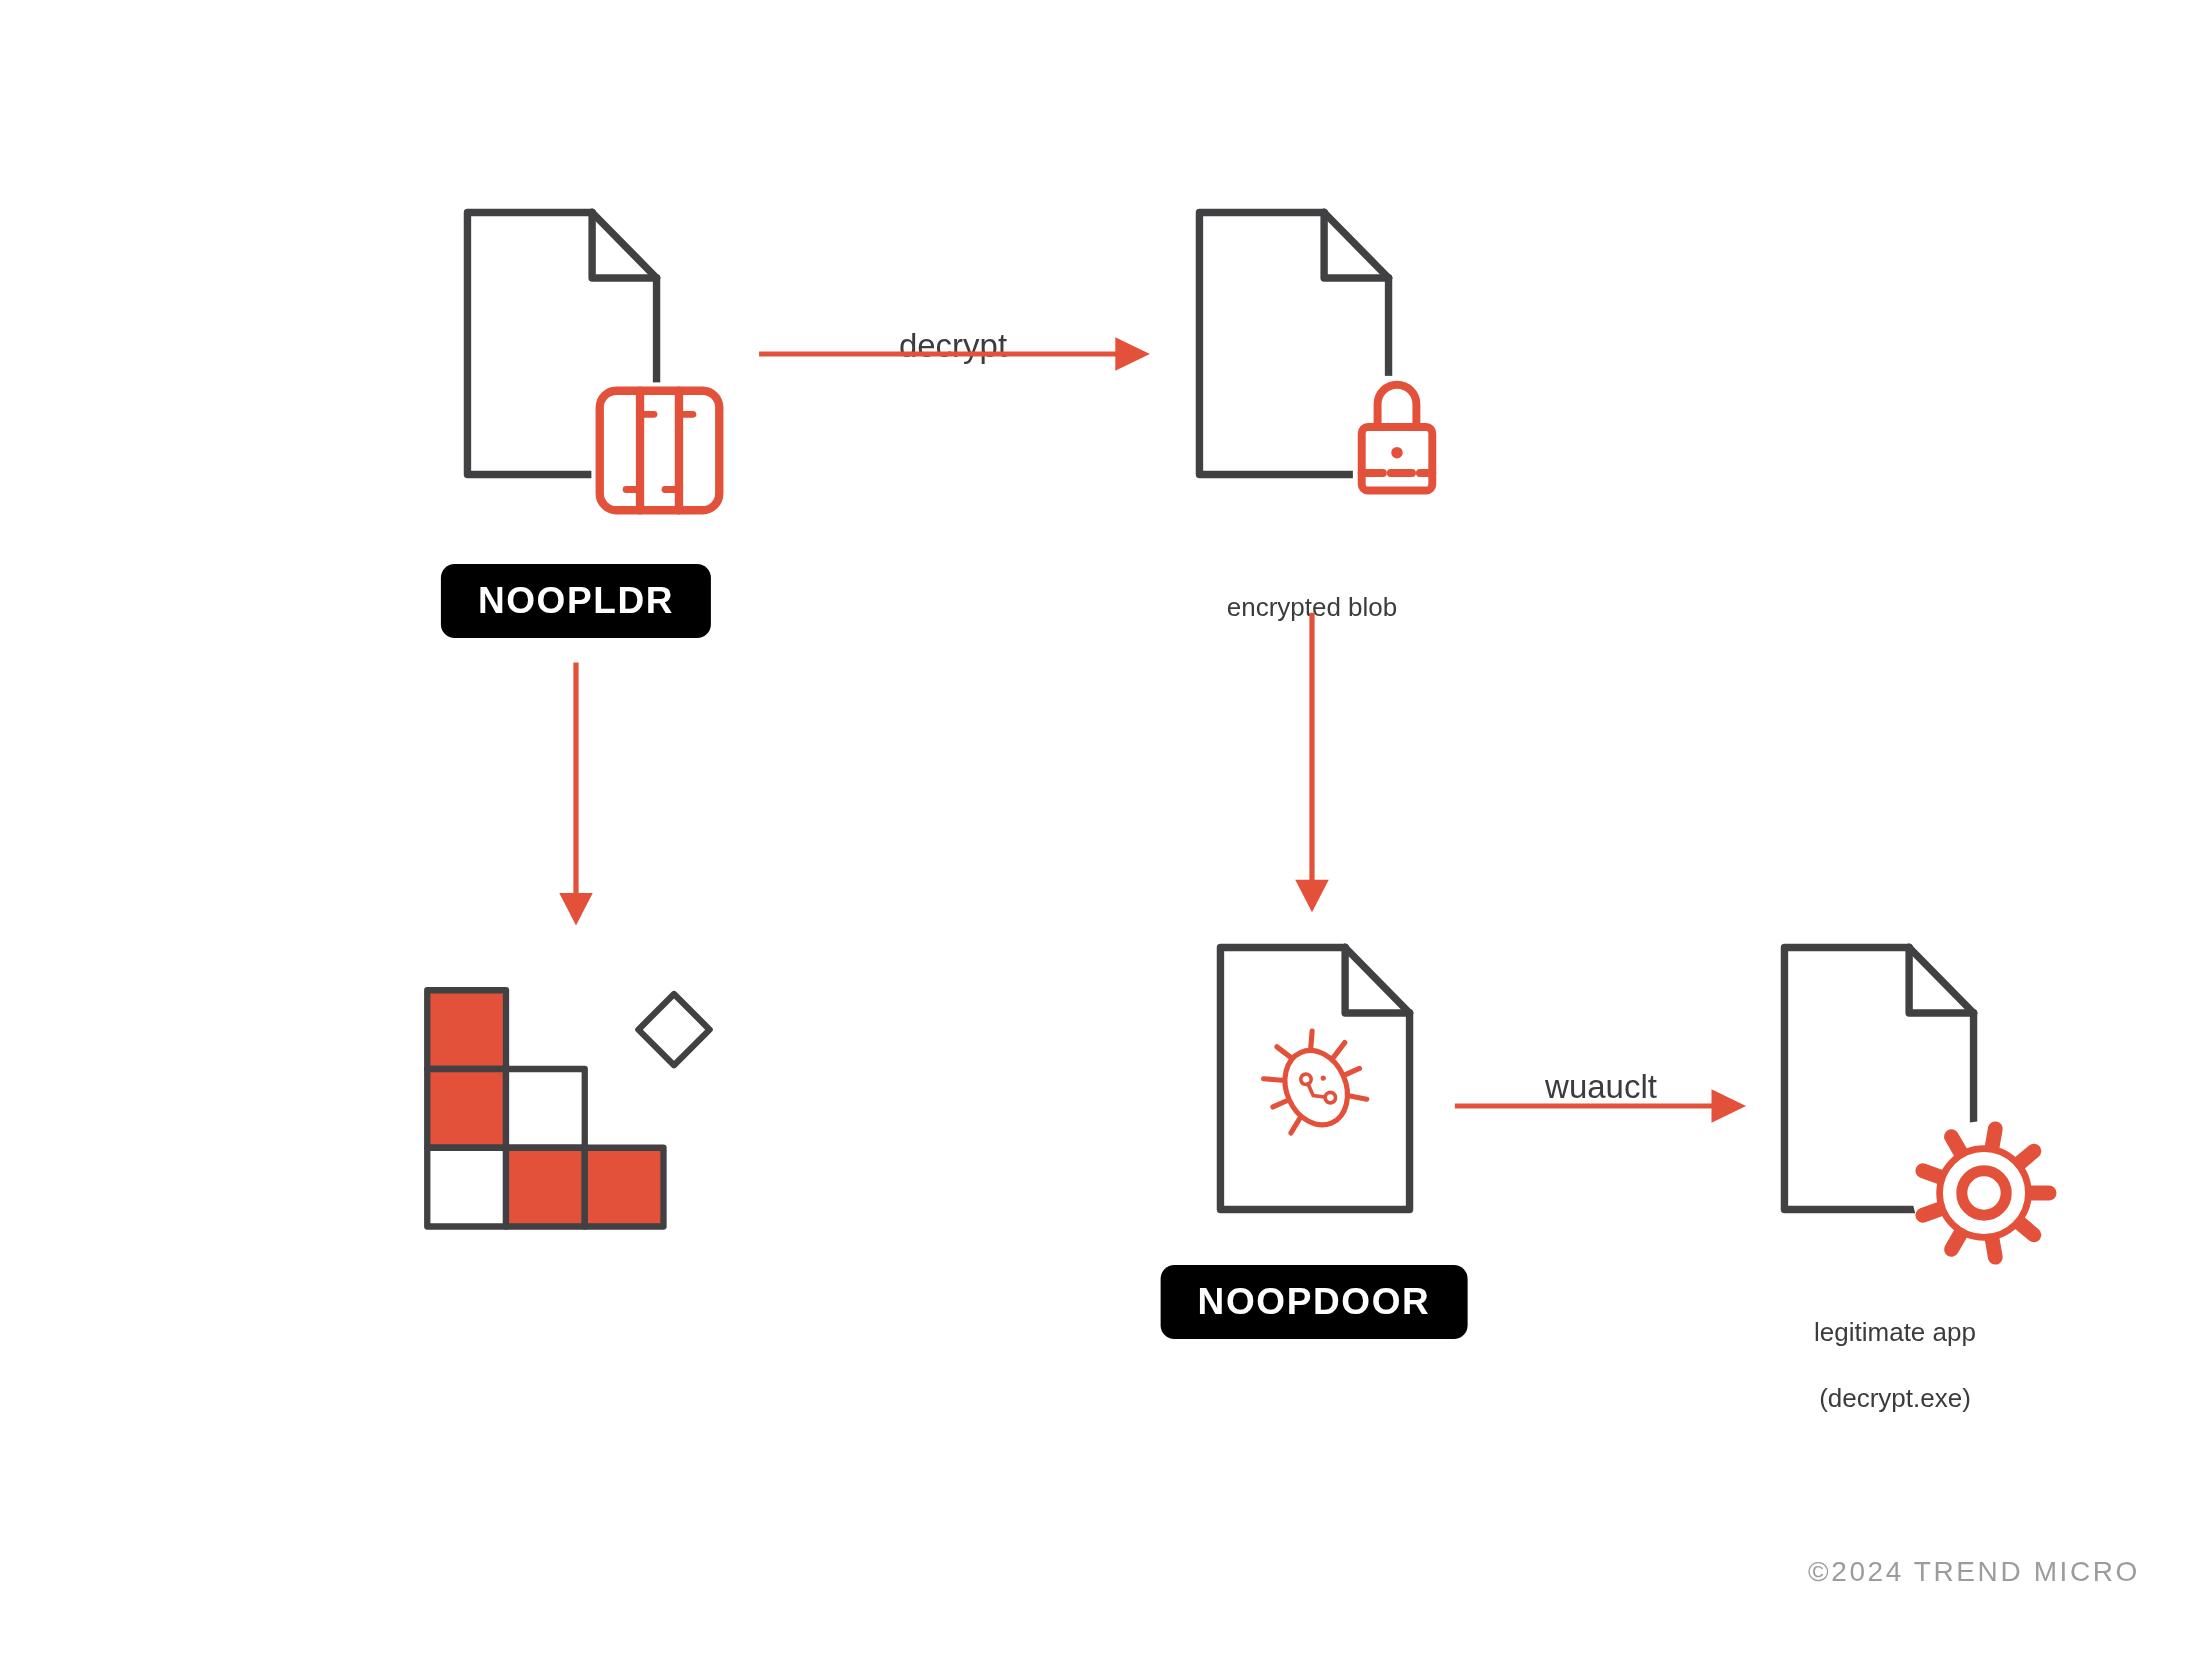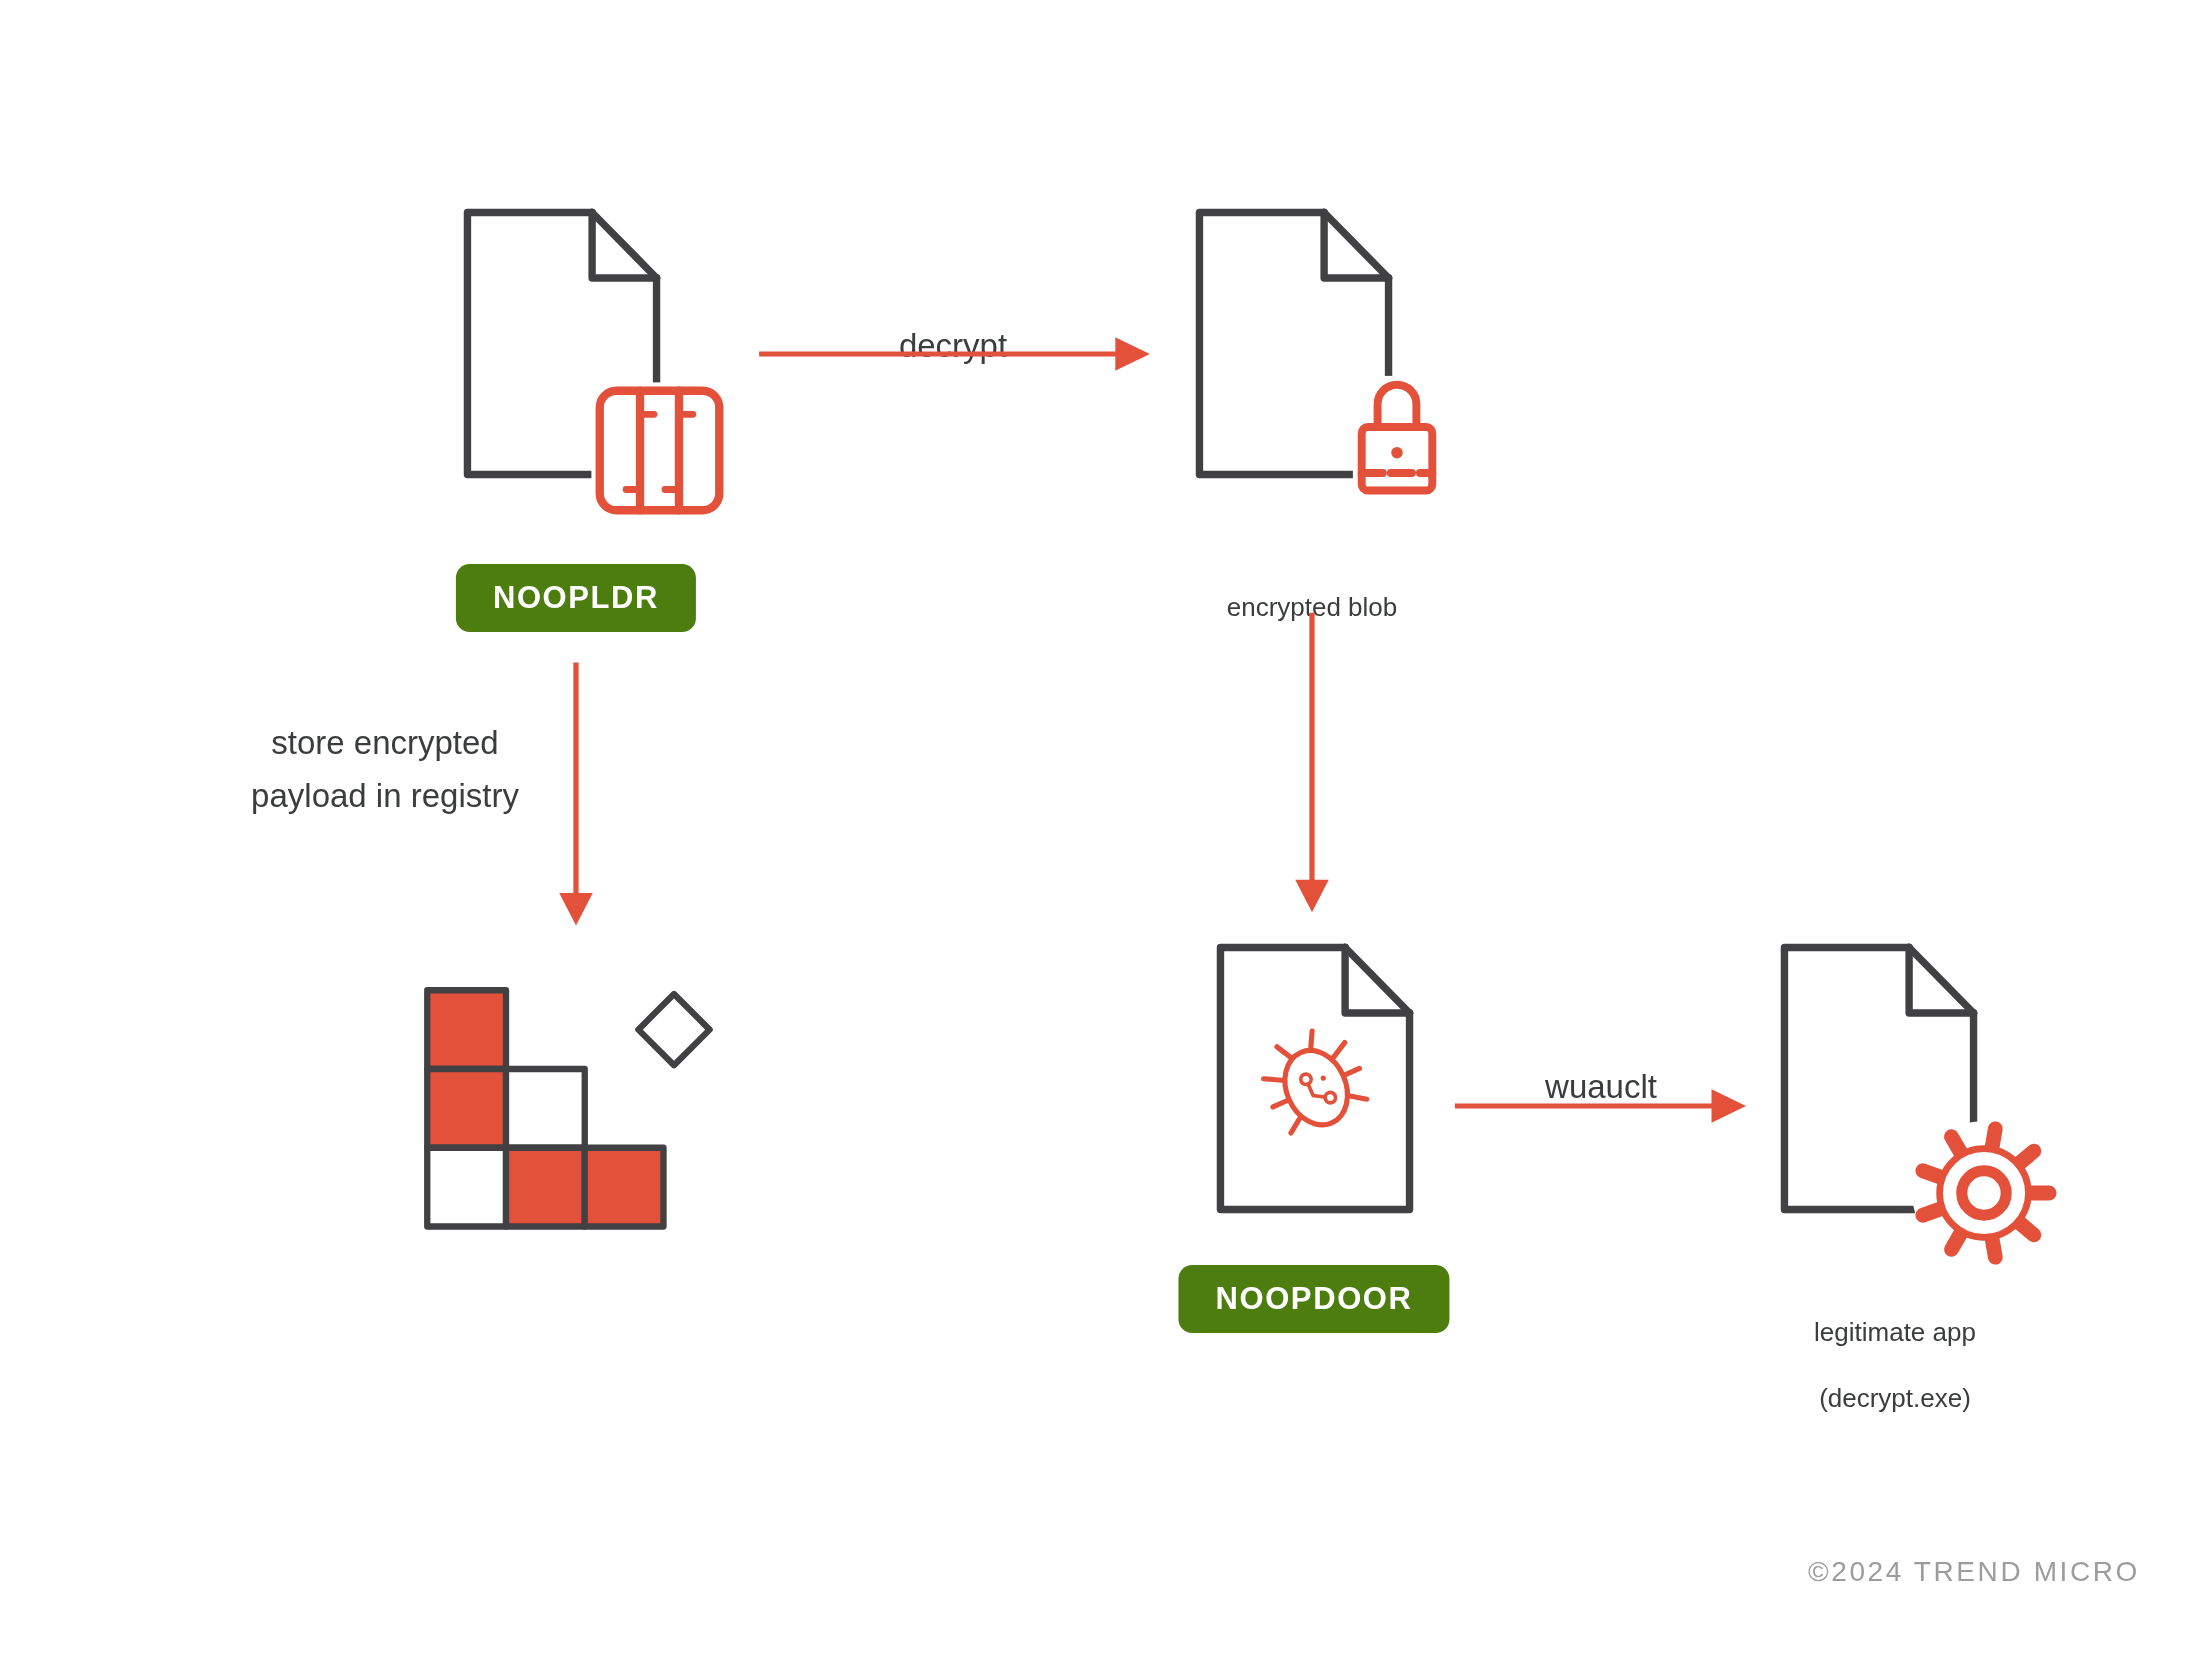--- a/index.html
+++ b/index.html
@@ -27,24 +27,24 @@
     transform:translateX(-50%);
     color:#3a3c3d;
     font-size:33px;
     line-height:53px;
     text-align:center;
     white-space:nowrap;
   }
   .badge{
     position:absolute;
     transform:translateX(-50%);
-    background:#4d7c0f;
+    background:#000000;
     color:#ffffff;
     font-weight:bold;
-    font-size:31px;
+    font-size:37px;
     letter-spacing:1.6px;
     padding:16px 37px;
     border-radius:13.8px;
     white-space:nowrap;
   }
   .footer{
     position:absolute;
     transform:translateX(-50%);
     color:#9c9c9c;
     font-size:28px;
@@ -100,24 +100,20 @@
     <g fill="none" stroke="#e3513b" stroke-width="9" stroke-linejoin="round" stroke-linecap="round">
       <path d="M38 76 V50 a22 22 0 0 1 44 0 V76"></path>
       <rect x="20" y="76" width="80" height="72" rx="7" fill="#ffffff"></rect>
       <path d="M20 128 H100" stroke-dasharray="24 9"></path>
     </g>
     <circle cx="60" cy="105" r="6.5" fill="#e3513b"></circle>
   </svg>
 
   <div class="lbl lbl-m" style="left:1312px;top:555px">encrypted blob</div>
 
-  <div class="lbl-multi" style="left:385px;top:716px">
-    <div>store encrypted</div>
-    <div>payload in registry</div>
-  </div>
 
   <svg class="abs" style="left:554px;top:659px" width="44" height="270" viewBox="0 0 84 510">
     <line x1="42" y1="4" x2="42" y2="448" stroke="#e3513b" stroke-width="10"></line>
     <polygon points="10,444 74,444 42,506" fill="#e3513b"></polygon>
   </svg>
 
   <svg class="abs" style="left:422px;top:985px" width="294" height="252" viewBox="0 0 560 480">
     <g stroke="#414042" stroke-width="12" stroke-linejoin="round">
       <rect x="10" y="10" width="150" height="150" fill="#e3513b"></rect>
       <rect x="10" y="160" width="150" height="150" fill="#e3513b"></rect>

